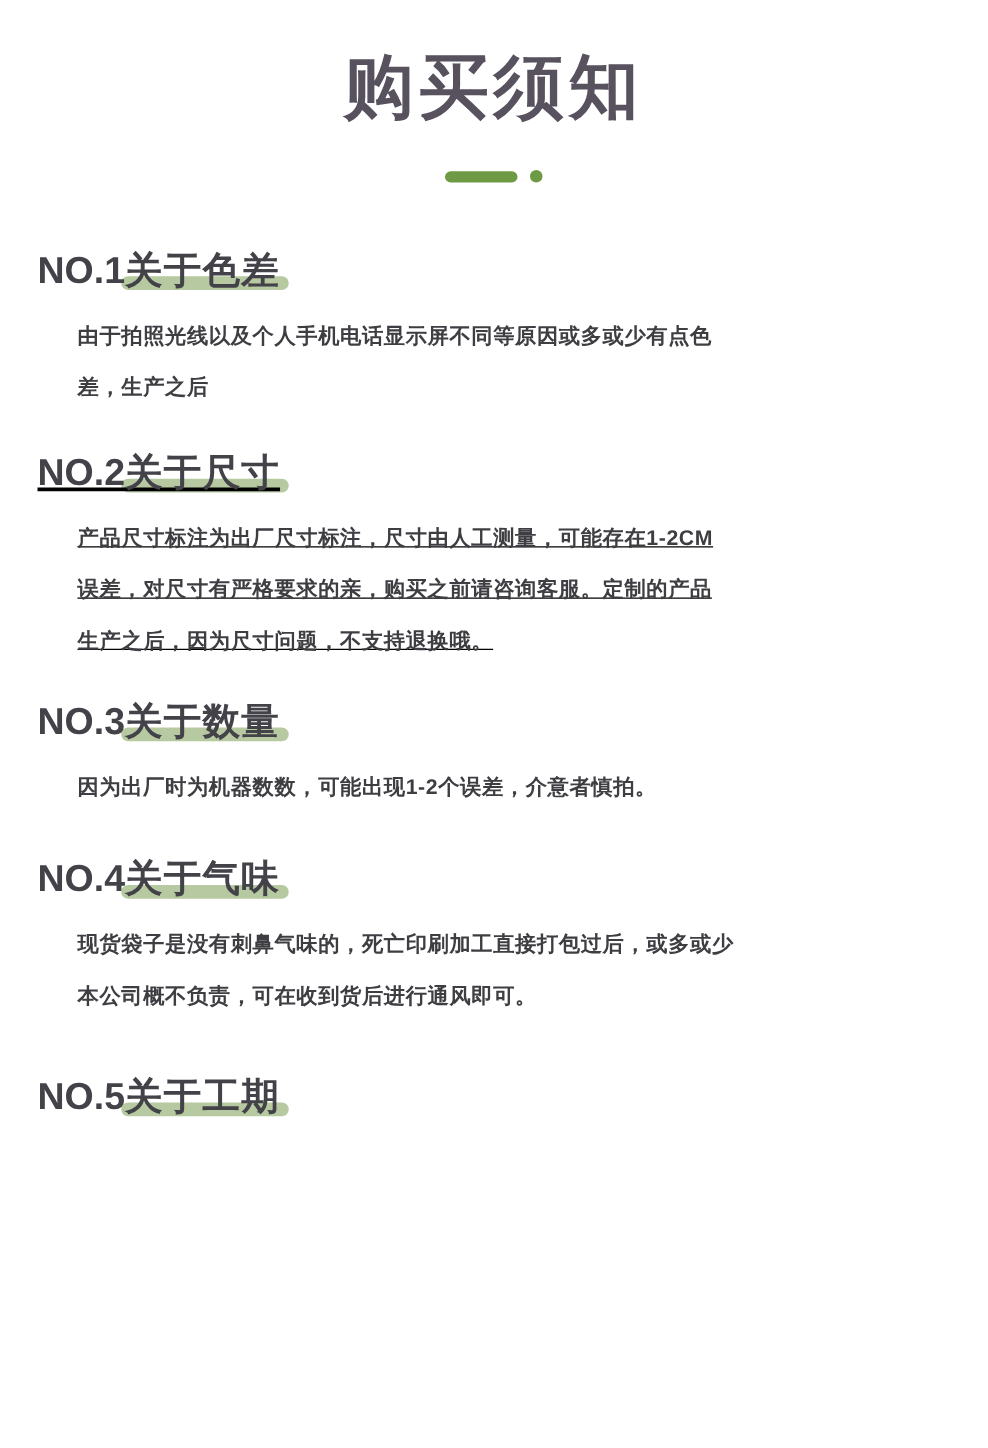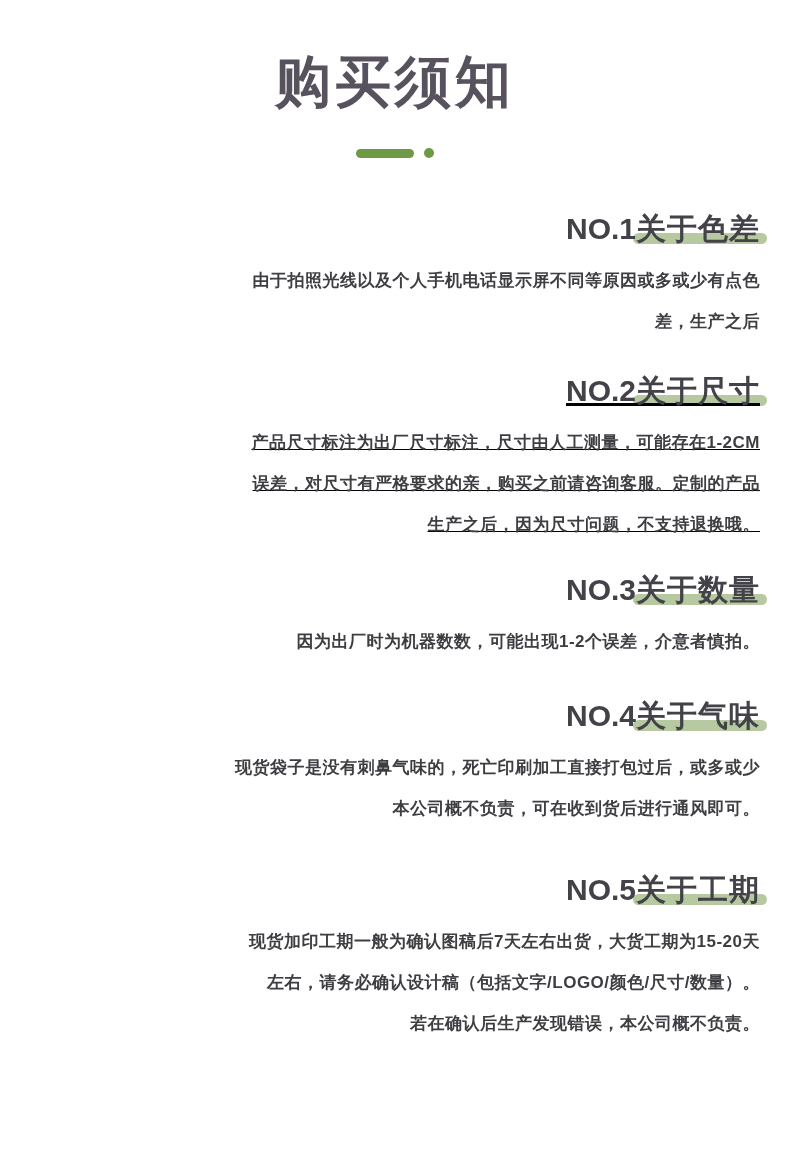--- a/index.html
+++ b/index.html
@@ -7,21 +7,21 @@
   body {
     font-family: "Liberation Sans", "DejaVu Sans", sans-serif;
     width: 790px;
     height: 1158px;
     overflow: hidden;
   }
   .page {
     width: 790px;
     height: 1158px;
     background: #ffffff;
-    padding-top: 46px;
+    padding-top: 34px;
     position: relative;
   }
   
   .page-title {
     text-align: center;
     font-size: 56px;
     line-height: 72px;
     font-weight: 800;
     letter-spacing: 4px;
     color: #57525e;
@@ -41,21 +41,21 @@
     background: #6f9a45;
   }
   .divider-dot {
     width: 10px;
     height: 10px;
     border-radius: 50%;
     background: #6f9a45;
   }
   
   .content { padding: 0 30px; }
-  .notice-section { position: relative; text-align: right; }
+  .notice-section { position: relative; }
   .notice-section:nth-of-type(1) { margin-top: 52px; }
   .notice-section:nth-of-type(2) { margin-top: 30px; text-decoration: underline; }
   .notice-section:nth-of-type(3) { margin-top: 26px; }
   .notice-section:nth-of-type(4) { margin-top: 35px; }
   .notice-section:nth-of-type(5) { margin-top: 42px; }
   .sec-heading {
     position: relative;
     z-index: 0;
     font-size: 30px;
     line-height: 38px;
@@ -136,21 +136,16 @@
     <section class="notice-section">
       <h2 class="sec-heading"><span class="sec-no">NO.4</span><span class="sec-title">关于气味</span></h2>
       <p class="sec-body">
         <span class="body-line">现货袋子是没有刺鼻气味的，死亡印刷加工直接打包过后，或多或少</span>
         <span class="body-line">本公司概不负责，可在收到货后进行通风即可。</span>
       </p>
     </section>
 
     <section class="notice-section">
       <h2 class="sec-heading"><span class="sec-no">NO.5</span><span class="sec-title">关于工期</span></h2>
-      <p class="sec-body">
-        <span class="body-line">现货加印工期一般为确认图稿后7天左右出货，大货工期为15-20天</span>
-        <span class="body-line">左右，请务必确认设计稿（包括文字/LOGO/颜色/尺寸/数量）。</span>
-        <span class="body-line">若在确认后生产发现错误，本公司概不负责。</span>
-      </p>
     </section>
 
   </div>
 </div>
 
 </body></html>

